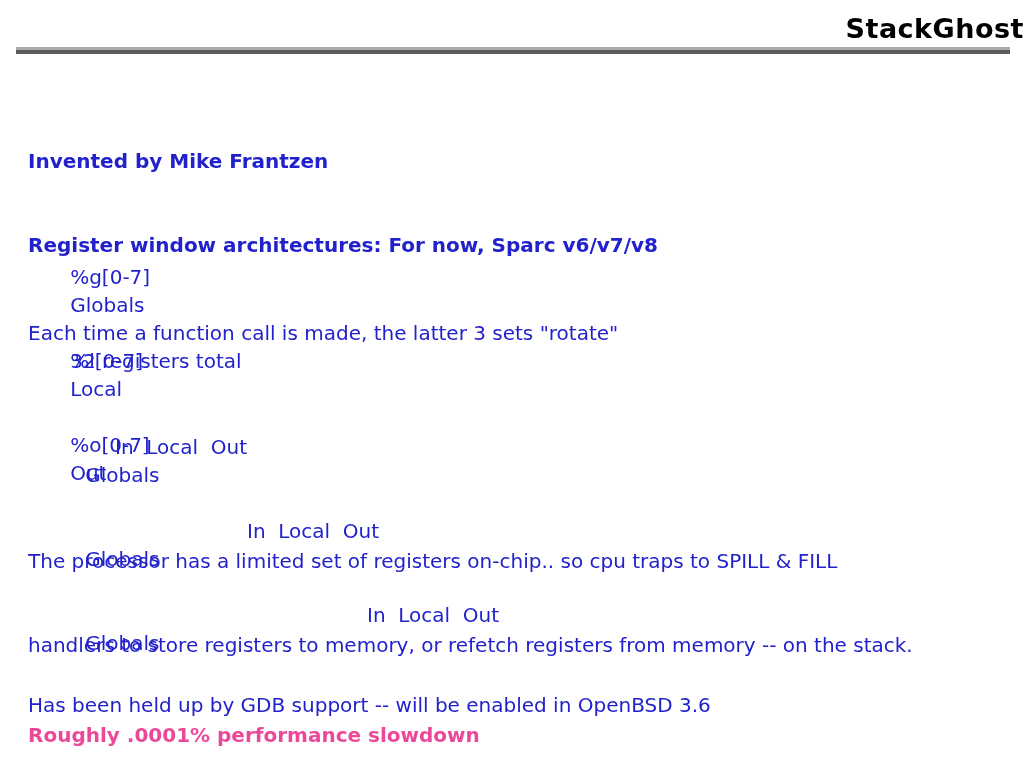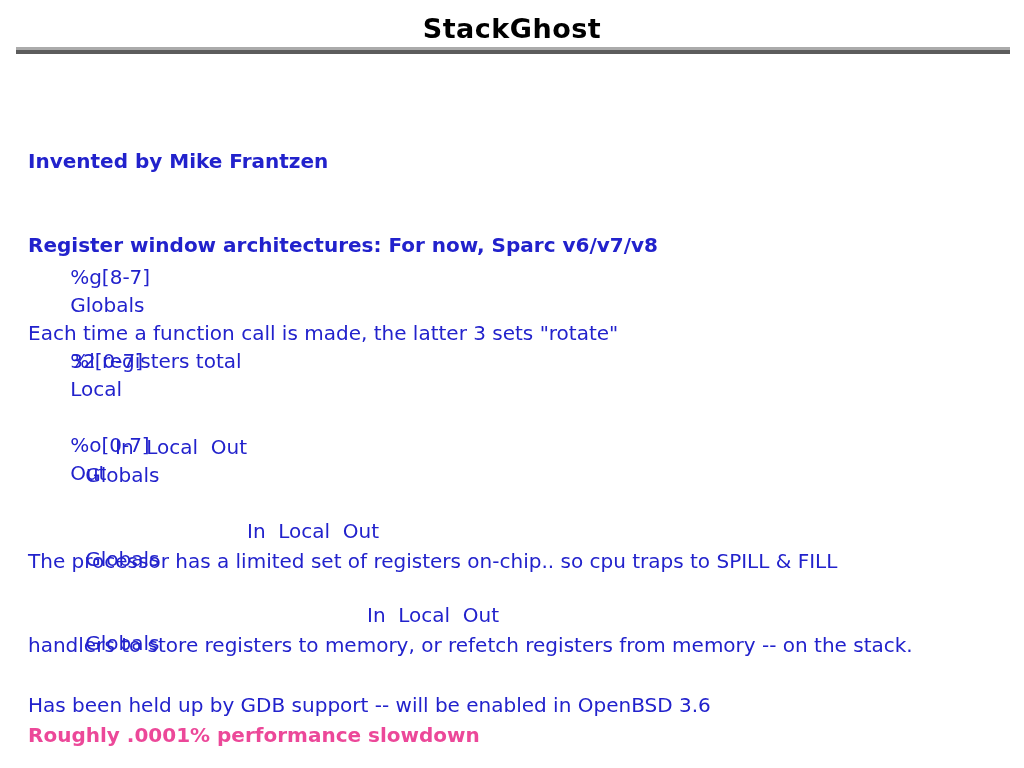--- a/index.html
+++ b/index.html
@@ -9,21 +9,21 @@
     height: 768px;
     background: #ffffff;
     overflow: hidden;
     font-family: "DejaVu Sans", "Liberation Sans", sans-serif;
   }
   .title {
     position: absolute;
     top: 12px;
     left: 0;
     width: 100%;
-    text-align: center;
+    text-align: right;
     font-size: 27px;
     font-weight: bold;
     color: #000000;
     line-height: 34px;
     letter-spacing: 0.5px;
   }
   .title-rule {
     position: absolute;
     top: 47px;
     left: 16px;
@@ -66,21 +66,21 @@
   <div class="title">StackGhost</div>
   <div class="title-rule"></div>
 
   <div class="textblock intro blue">
     <div>Invented by Mike Frantzen</div>
     <div>Register window architectures: For now, Sparc v6/v7/v8</div>
   </div>
 
   <div class="textblock registers blue">
     <div class="reg-row">
-      <span class="reg-col">%g[8-7]</span>
+      <span class="reg-col">%g[0-7]</span>
       <span class="reg-name-col">Globals</span>
       <span class="reg-note-col">32 registers total</span>
     </div>
     <div class="reg-row">
       <span class="reg-col">%l[0-7]</span>
       <span class="reg-name-col">Local</span>
       <span class="reg-note-col"></span>
     </div>
     <div class="reg-row">
       <span class="reg-col">%o[0-7]</span>

